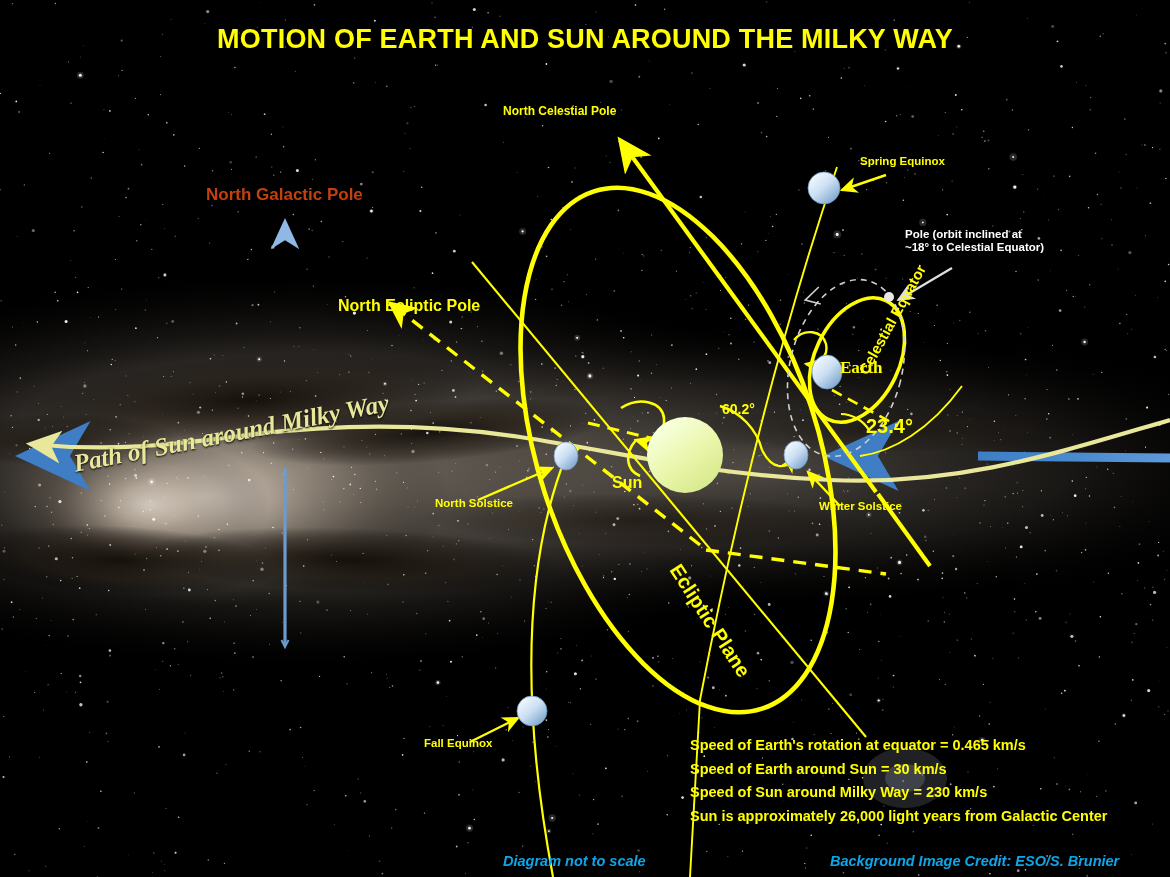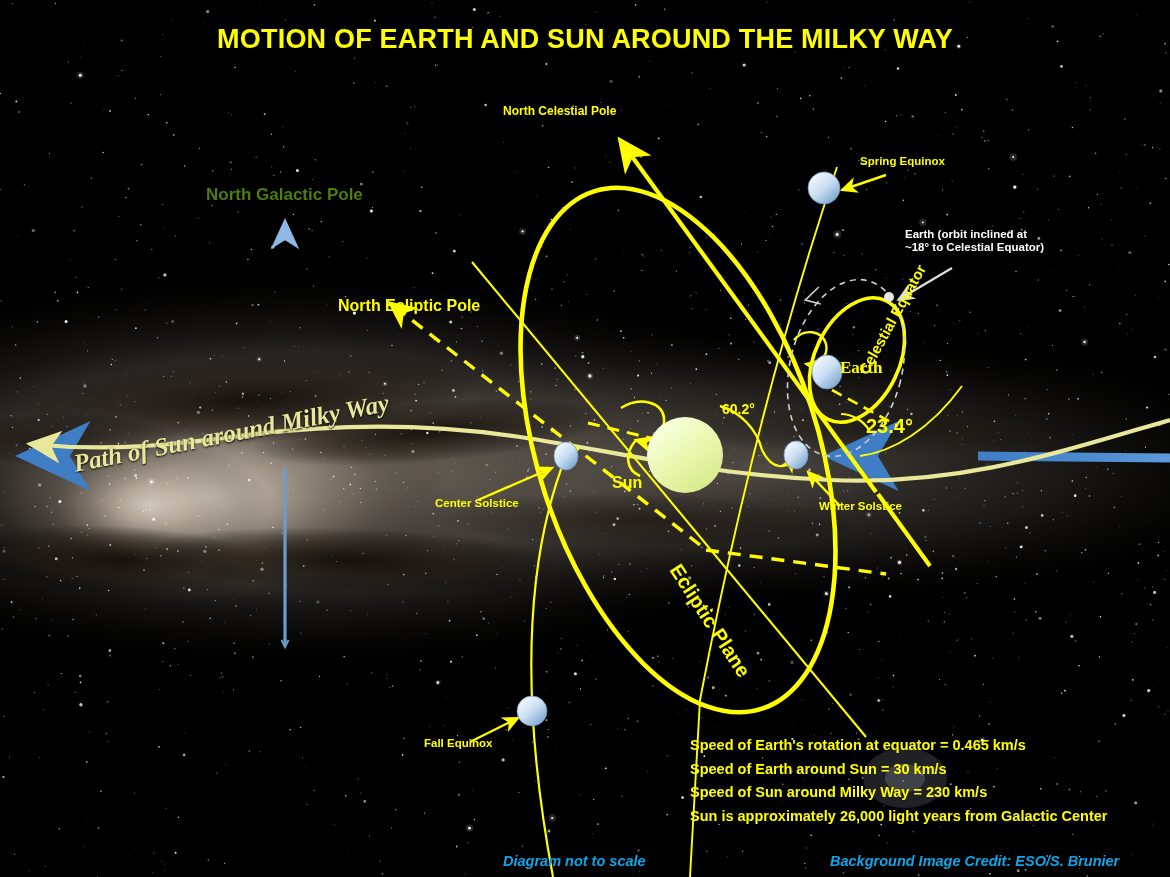--- a/index.html
+++ b/index.html
@@ -5,21 +5,21 @@
 <style>
   html,body{margin:0;padding:0;background:#000;}
   #stage{position:relative;width:1170px;height:877px;overflow:hidden;background:#000;
          font-family:"Liberation Sans", sans-serif;}
   #sky{position:absolute;inset:0;width:1170px;height:877px;}
   #art{position:absolute;inset:0;width:1170px;height:877px;}
   .ttl{position:absolute;left:0;top:24px;width:1170px;text-align:center;
        font-size:27px;font-weight:bold;color:#ffff00;letter-spacing:.2px;}
   .lbl{position:absolute;white-space:nowrap;font-weight:bold;line-height:1.15;}
   .y{color:#ffff00;}
-  .b{color:#4d7c0f;}
+  .b{color:#c2410c;}
   .w{color:#ffffff;font-weight:bold;}
   .facts{position:absolute;left:690px;top:734px;color:#ffff00;font-size:14.5px;
          font-weight:bold;line-height:23.5px;}
   .foot{position:absolute;font-style:italic;font-weight:bold;color:#0ea5e9;font-size:14.5px;}
   .pathlabel{font-family:"Liberation Serif", serif;font-style:italic;font-weight:bold;
              color:#e8e79a;font-size:25px;text-shadow:0 1px 2px #000;}
   .underlined{border-bottom:2px solid #c2410c;padding-bottom:16px;}
 </style>
 </head>
 <body>
@@ -1771,26 +1771,26 @@
 
 
   <div class="lbl y" style="left:612px;top:474px;font-size:16px;">Sun</div>
 
   <div class="lbl y" style="left:840px;top:358px;font-size:17px;font-family:Liberation Serif, serif;">Earth</div>
 
   <div class="lbl y" style="left:860px;top:155px;font-size:11.5px;">Spring Equinox</div>
 
   <div class="lbl y" style="left:424px;top:737px;font-size:11.5px;">Fall Equinox</div>
 
-  <div class="lbl y" style="left:435px;top:497px;font-size:11.5px;">Center Solstice</div>
+  <div class="lbl y" style="left:435px;top:497px;font-size:11.5px;">North Solstice</div>
 
   <div class="lbl y" style="left:819px;top:500px;font-size:11.5px;">Winter Solstice</div>
 
   <div class="lbl w" style="left:905px;top:228px;font-size:11.5px;">
-    <div>Earth (orbit inclined at</div>
+    <div>Pole (orbit inclined at</div>
     <div>~18° to Celestial Equator)</div>
   </div>
 
   <div class="lbl y" style="left:722px;top:401px;font-size:14px;">60.2°</div>
 
   <div class="lbl y" style="left:866px;top:415px;font-size:20px;">23.4°</div>
 
   <div class="lbl y" style="left:684px;top:560px;font-size:20px;transform:rotate(57deg);transform-origin:left top;">Ecliptic Plane</div>
 
   <div class="lbl y" style="left:870px;top:360px;font-size:15px;transform:rotate(-61deg);transform-origin:left bottom;">Celestial Equator</div>

